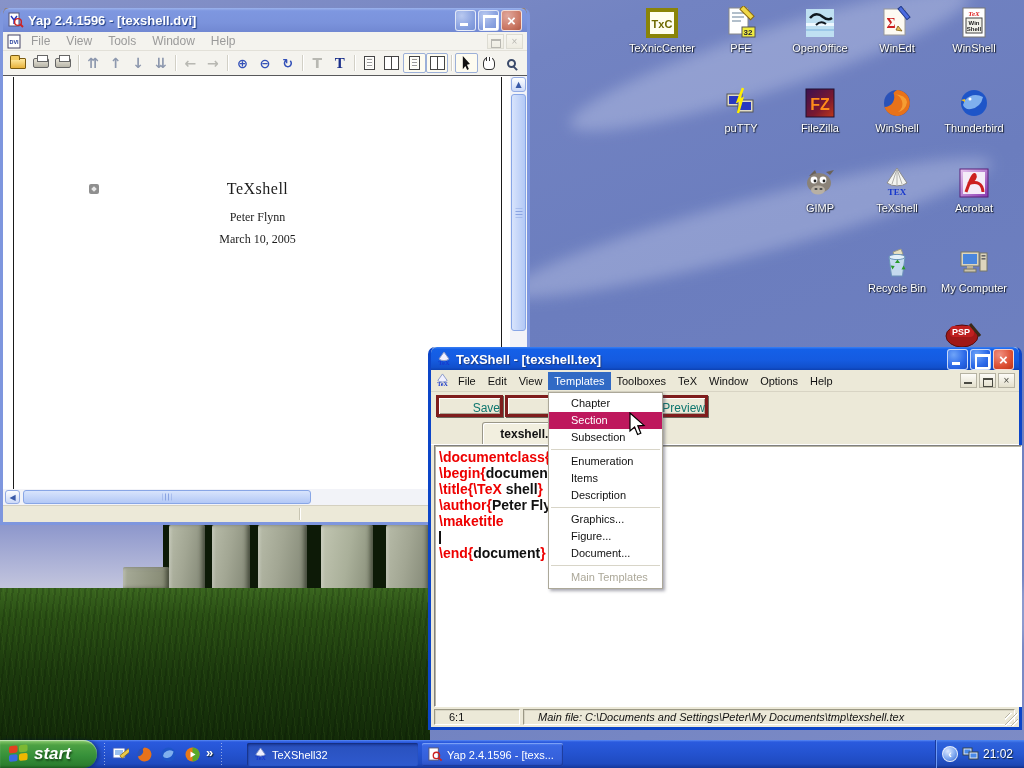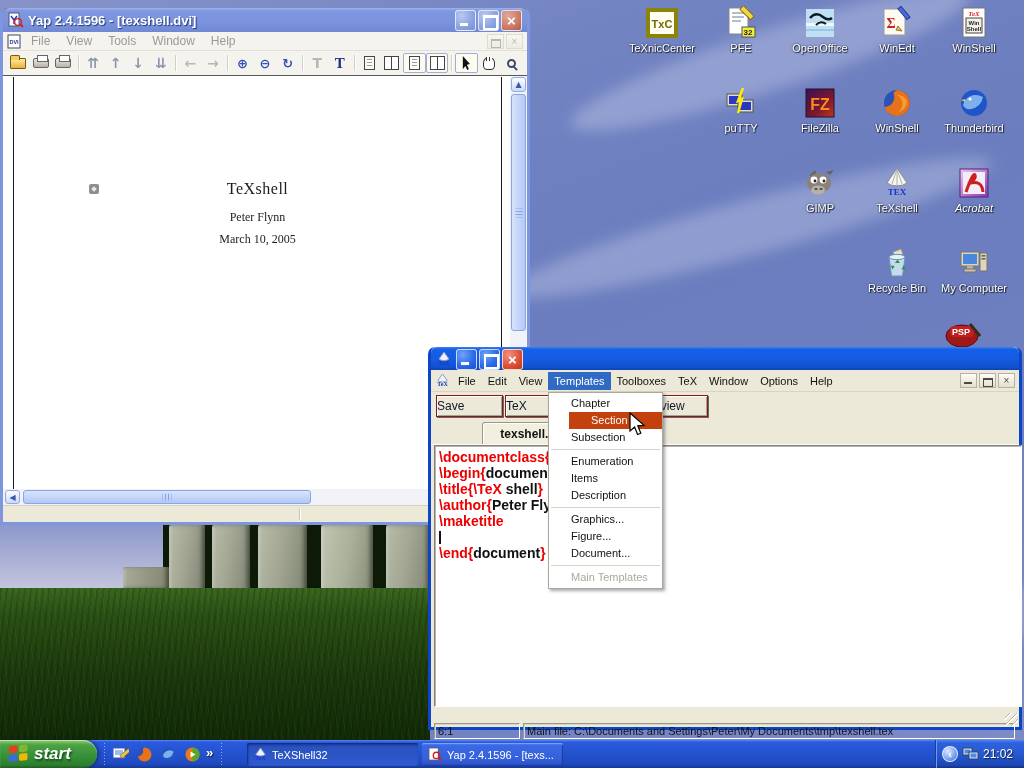--- a/index.html
+++ b/index.html
@@ -83,37 +83,37 @@
   
   #tx-win{left:428px;top:347px;width:594px;height:383px;border:3px solid #0c45c8;border-top:0;background:#ece9d8;z-index:10;}
   #tx-menubar{position:absolute;left:0;top:23px;right:0;height:22px;background:#ece9d8;display:flex;align-items:center;padding:0 2px;border-bottom:1px solid #d8d4c4;}
   #tx-menubar .mi{font-size:11px;color:#111;padding:3px 6px;}
   #tx-menubar .mi.hl{background:#316ac5;color:#fff;}
   .mdi-btns{margin-left:auto;display:flex;gap:2px;padding-right:2px;}
   .mdib{width:17px;height:15px;border:1px solid #b5b2a2;background:linear-gradient(#fdfcf8,#e4e0cc);position:relative;color:#4a4a42;font-size:10px;text-align:center;line-height:13px;}
   .mdib.mn:after{content:"";position:absolute;left:3px;bottom:3px;width:8px;height:2px;background:#4a4a42;}
   .mdib.rs:after{content:"";position:absolute;left:3px;top:4px;width:8px;height:6px;border:1px solid #4a4a42;border-top-width:2px;}
   #tx-toolbar{position:absolute;left:0;top:45px;right:0;height:28px;background:#ece9d8;}
-  .pbtn{position:absolute;top:3px;height:22px;background:#ece9d8;border:1px solid #7f1d1d;box-shadow:inset 1px 1px 0 #fff,inset -1px -1px 0 #a8a494,1px 1px 0 #6a675c;font-size:12px;color:#0f172a;text-align:left;line-height:20px;}
+  .pbtn{position:absolute;top:3px;height:22px;background:#ece9d8;border:3px solid #7f1d1d;box-shadow:inset 1px 1px 0 #fff,inset -1px -1px 0 #a8a494,1px 1px 0 #6a675c;font-size:12px;color:#0f766e;text-align:right;line-height:20px;}
   #tx-tabs{position:absolute;left:0;top:73px;right:0;height:25px;background:#ece9d8;}
   #tx-tab{position:absolute;left:3px;top:2px;width:102px;height:37px;background:#f2efdf;border:1px solid #9a9788;border-bottom:0;border-radius:3px 3px 0 0;box-shadow:inset 1px 1px 0 #fff;font-weight:bold;font-size:12px;text-align:center;line-height:22px;color:#111;margin-left:48px;}
   #tx-tabs:after{content:"";position:absolute;left:0;right:0;bottom:0;height:1px;background:#fff;}
   #tx-editor{position:absolute;left:3px;top:98px;width:588px;height:262px;background:#fff;border:1px solid #808080;border-right-color:#fff;border-bottom-color:#fff;box-shadow:inset 1px 1px 0 #b8b5a4;padding:3px 0 0 4px;overflow:hidden;}
   .cl{height:16px;line-height:16px;font-weight:bold;font-size:14px;white-space:pre;letter-spacing:0;}
   .cl .cmd{color:#ee0000;}
   .cl .arg{color:#111;}
   .caret{display:inline-block;width:2px;height:13px;background:#111;vertical-align:-2px;}
   #tx-status{position:absolute;left:0;bottom:0;right:0;height:20px;background:#ece9d8;padding-top:2px;font-size:11px;color:#111;}
-  .stpanel{position:absolute;top:16px;height:16px;border:1px solid #9b9885;border-right-color:#fff;border-bottom-color:#fff;box-shadow:inset 1px 1px 0 #d8d5c4;padding:1px 3px;white-space:nowrap;overflow:hidden;}
+  .stpanel{position:absolute;top:2px;height:16px;border:1px solid #9b9885;border-right-color:#fff;border-bottom-color:#fff;box-shadow:inset 1px 1px 0 #d8d5c4;padding:1px 14px;white-space:nowrap;overflow:hidden;}
   #tx-grip{position:absolute;right:1px;bottom:1px;width:13px;height:13px;background:repeating-linear-gradient(135deg,transparent 0 3px,#b8b5a4 3px 4px,#fff 4px 5px);}
 
   
   #tpl-menu{position:absolute;left:117px;top:45px;width:115px;background:#fff;border:1px solid #aca899;box-shadow:2px 2px 3px rgba(60,60,80,.45);padding:2px 0;z-index:20;}
   .tmi{height:17px;line-height:17px;font-size:11px;color:#111;padding-left:22px;white-space:nowrap;}
-  .tmi.sel{background:#c2410c;color:#fff;margin-left:20px;}
+  .tmi.sel{background:#be185d;color:#fff;}
   .tmi.off{color:#aca899;}
   .msep{height:1px;background:#d8d5c8;margin:3px 2px;}
 
   
   #cursor{left:626px;top:412px;z-index:60;}
 
   
   #taskbar{position:absolute;left:0;top:740px;width:1024px;height:28px;z-index:40;
     background:linear-gradient(180deg,#5a8af4 0%,#2a5ade 7%,#2453d0 45%,#1f4ac0 85%,#15379a 100%);}
   #start-btn{position:absolute;left:0;top:0;width:97px;height:28px;border-radius:0 14px 14px 0;
@@ -259,21 +259,21 @@
   <div class="dlabel">GIMP</div>
 </div>
 <div class="dicon" style="left:858px;top:166px;">
   <svg width="34" height="34" viewBox="0 0 34 34">
     <path d="M17 2 L7 17 A13 8 0 0 0 27 17 Z" fill="#f4f4f0" stroke="#8a8a8a"></path>
     <path d="M17 3 L12 18 M17 3 L17 20 M17 3 L22 18" stroke="#b0b0ac" fill="none"></path>
     <text x="17" y="29" font-size="9" font-weight="bold" fill="#1838cc" text-anchor="middle" font-family="Liberation Serif,serif">TEX</text>
   </svg>
   <div class="dlabel">TeXshell</div>
 </div>
-<div class="dicon" style="left:935px;top:166px;font-style:italic;">
+<div class="dicon" style="left:935px;top:166px;">
   <svg width="34" height="34" viewBox="0 0 34 34">
     <defs>
         <linearGradient id="acg" x1="0" y1="0" x2="1" y2="1">
       <stop offset="0" stop-color="#e8c8f0"></stop>
           <stop offset="1" stop-color="#8838b0"></stop>
     </linearGradient>
       </defs>
     <rect x="3" y="3" width="28" height="28" fill="url(#acg)" stroke="#5a2078"></rect>
     <rect x="6" y="6" width="22" height="22" fill="#f4ecf8"></rect>
     <path d="M9 26 Q16 6 18 9 Q20 13 11 18 Q25 13 26 26" stroke="#cc2020" stroke-width="3" fill="none"></path>
@@ -425,20 +425,21 @@
     <div class="abs" style="left:300px;right:6px;top:2px;text-align:right;">texshell.tex L:5</div>
   </div>
 </div>
 
 <div id="tx-win" class="win">
   <div class="titlebar t-active">
     <svg width="16" height="16" viewBox="0 0 16 16">
       <path d="M8 1 L3 8 A6 3.6 0 0 0 13 8 Z" fill="#f0f0ff" stroke="#8898c8"></path>
       <text x="8" y="14" font-size="6.5" font-weight="bold" fill="#1838cc" text-anchor="middle" font-family="Liberation Serif,serif">TeX</text>
     </svg>
+    <span class="ttext">TeXShell - [texshell.tex]</span>
     <span class="tbtns">
       <span class="tbtn b-blue gl-min"></span>
       <span class="tbtn b-blue gl-max"></span>
       <span class="tbtn b-red gl-close"></span>
     </span>
   </div>
   <div id="tx-menubar">
     <svg width="15" height="15" viewBox="0 0 16 16" style="margin:0 2px;">
       <path d="M8 1 L3 8 A6 3.6 0 0 0 13 8 Z" fill="#f0f0ff" stroke="#8898c8"></path>
       <text x="8" y="14" font-size="6.5" font-weight="bold" fill="#1838cc" text-anchor="middle" font-family="Liberation Serif,serif">TeX</text>
@@ -472,21 +473,21 @@
       <div class="cl"><span class="cmd">\documentclass{</span><span class="arg">article</span><span class="cmd">}</span></div>
       <div class="cl"><span class="cmd">\begin{</span><span class="arg">document</span><span class="cmd">}</span></div>
       <div class="cl"><span class="cmd">\title{\TeX</span><span class="arg"> shell</span><span class="cmd">}</span></div>
       <div class="cl"><span class="cmd">\author{</span><span class="arg">Peter Flynn</span><span class="cmd">}</span></div>
       <div class="cl"><span class="cmd">\maketitle</span></div>
       <div class="cl"><span class="caret"></span></div>
       <div class="cl"><span class="cmd">\end{</span><span class="arg">document</span><span class="cmd">}</span></div>
     </div>
   <div id="tx-status">
     <div class="stpanel" style="left:3px;width:86px;">6:1</div>
-    <div class="stpanel" style="left:92px;right:4px;">Main file: C:\Documents and Settings\Peter\My Documents\tmp\texshell.tex</div>
+    <div class="stpanel" style="left:92px;right:4px;font-style:italic;">Main file: C:\Documents and Settings\Peter\My Documents\tmp\texshell.tex</div>
     <div id="tx-grip"></div>
   </div>
 
   <div id="tpl-menu">
       <div class="tmi">Chapter</div>
       <div class="tmi sel">Section</div>
       <div class="tmi">Subsection</div>
       <div class="msep"></div>
       <div class="tmi">Enumeration</div>
       <div class="tmi">Items</div>

